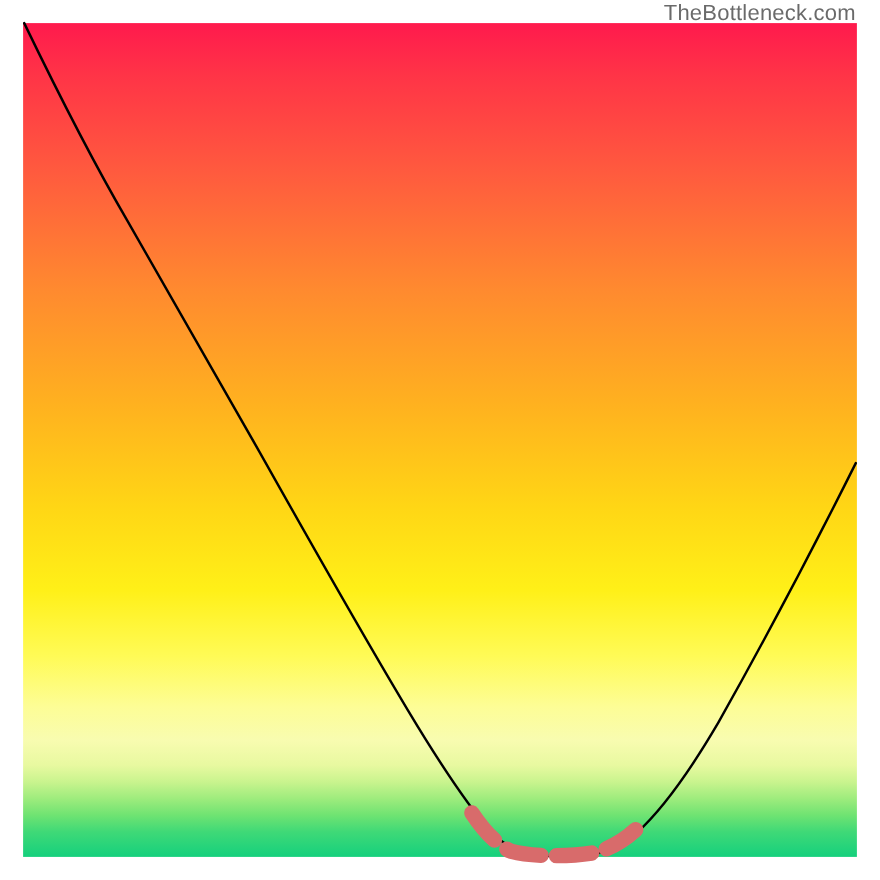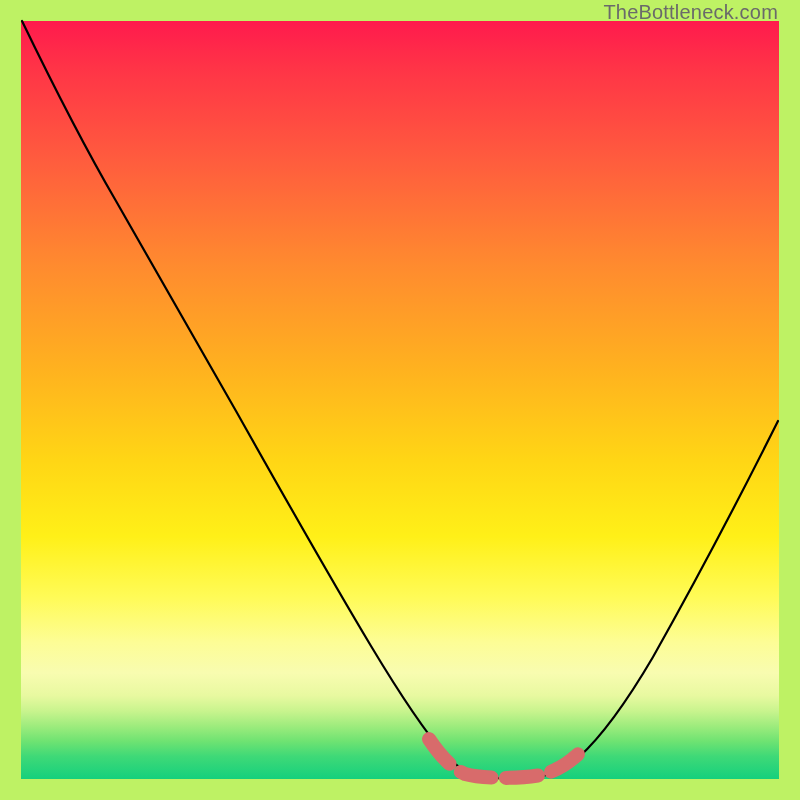--- a/index.html
+++ b/index.html
@@ -10,21 +10,21 @@
     background: #000;
     overflow: hidden;
     font-family: Arial, Helvetica, sans-serif;
   }
   .frame {
     position: absolute;
     left: 0;
     top: 0;
     width: 800px;
     height: 800px;
-    background: #bef264;
+    background: #ffffff;
   }
   .plot {
     position: absolute;
     left: 21px;
     top: 21px;
     width: 758px;
     height: 758px;
     
     background: linear-gradient(
       to bottom,

